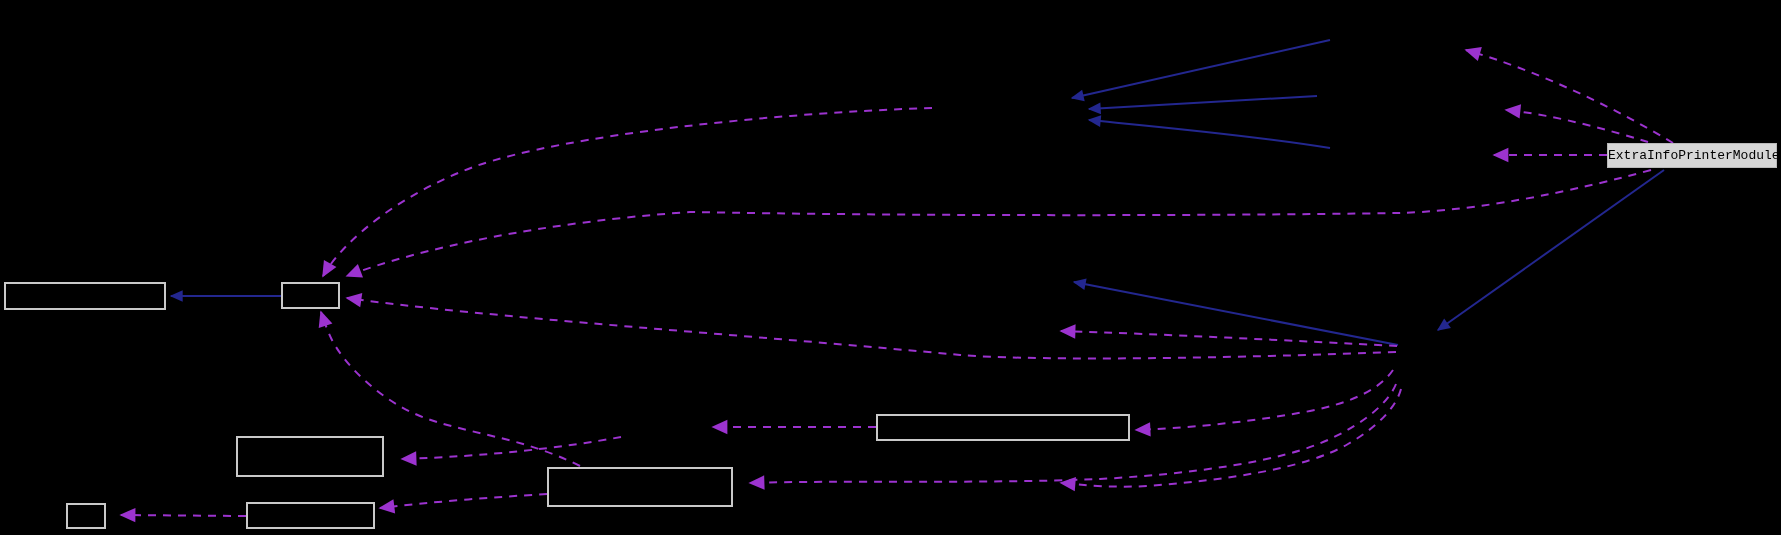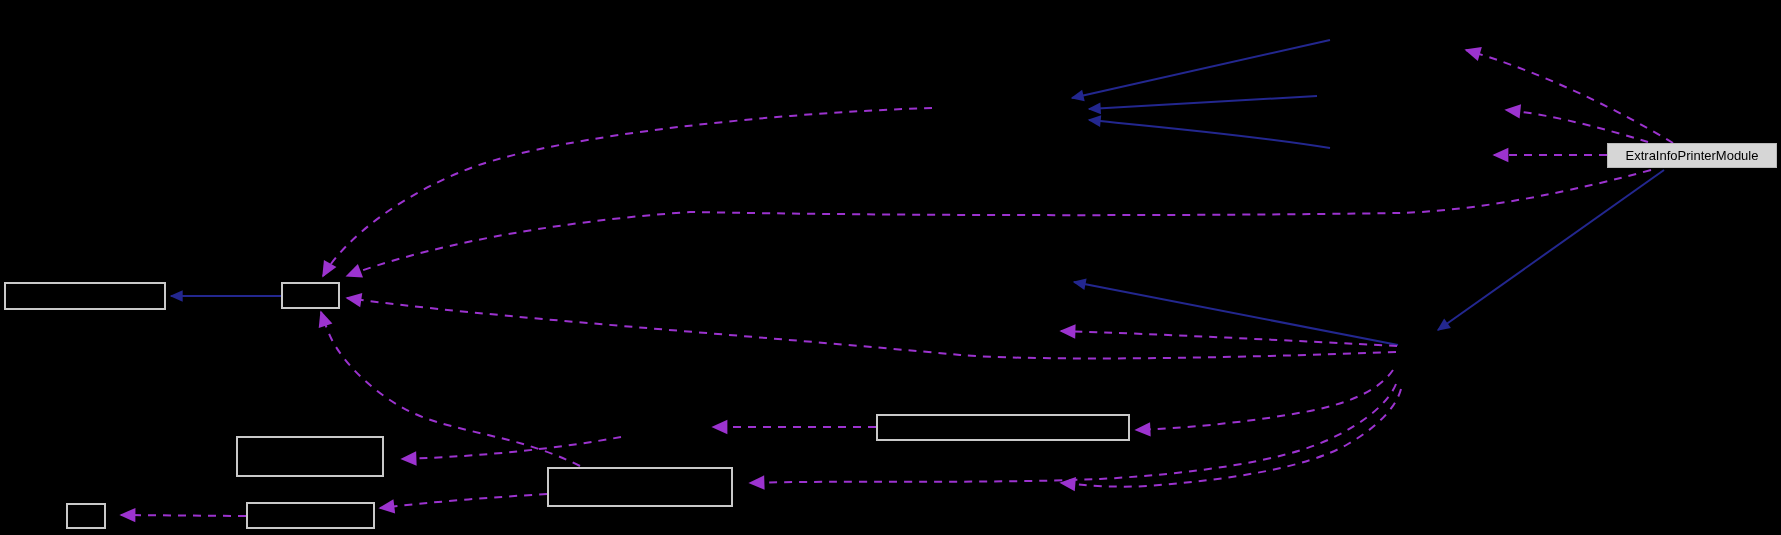--- a/index.html
+++ b/index.html
@@ -1,17 +1,17 @@
 <!DOCTYPE html>
 <html><head>
 <meta charset="utf-8">
 <style>
   html,body{margin:0;padding:0;background:#000;}
   #stage{position:relative;width:1781px;height:535px;background:#000;overflow:hidden;
-         font-family:Liberation Sans, sans-serif;}
+         font-family:Liberation Mono, monospace;}
   #edges{position:absolute;left:0;top:0;width:1781px;height:535px;}
   .nodebox{position:absolute;box-sizing:border-box;border:2px solid #c9c9c9;background:transparent;}
   .labelbox{position:absolute;box-sizing:border-box;border:1px solid #b9b9b9;background:#d6d6d6;
             color:#000;font-size:13px;line-height:23px;text-align:center;white-space:nowrap;}
 </style>
 </head>
 <body>
 
 <div id="stage">
   <svg id="edges" width="1781" height="535" viewBox="0 0 1781 535" xmlns="http://www.w3.org/2000/svg">

